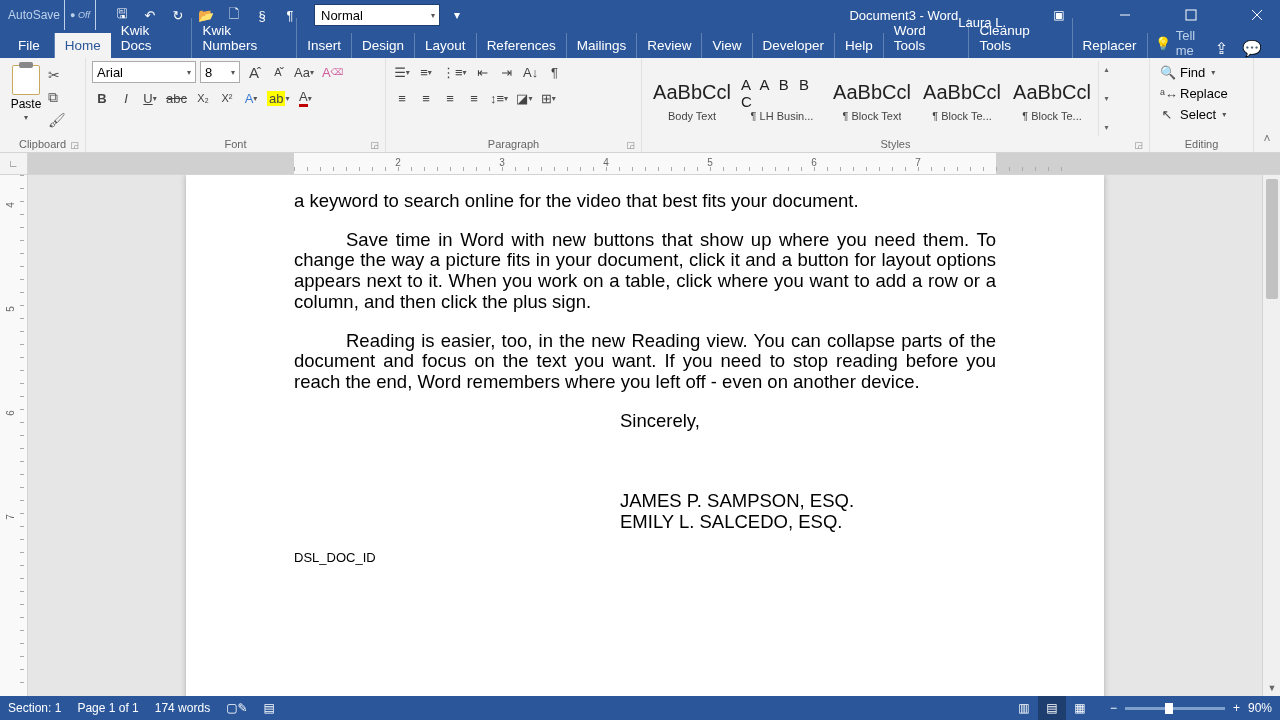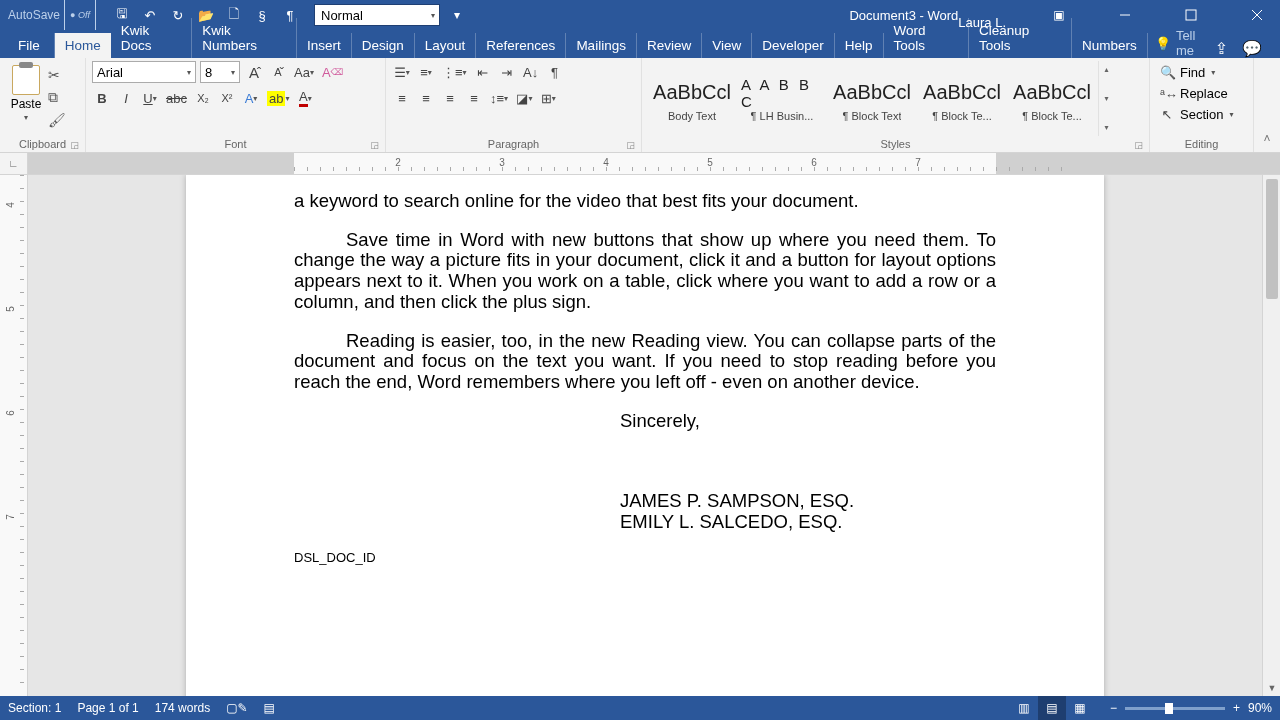--- a/index.html
+++ b/index.html
@@ -172,21 +172,21 @@
     <div class="tab">Design</div>
     <div class="tab">Layout</div>
     <div class="tab">References</div>
     <div class="tab">Mailings</div>
     <div class="tab">Review</div>
     <div class="tab">View</div>
     <div class="tab">Developer</div>
     <div class="tab">Help</div>
     <div class="tab">Word Tools</div>
     <div class="tab">Cleanup Tools</div>
-    <div class="tab">Numbers</div>
+    <div class="tab">Replacer</div>
   <div class="tellme">
     <span>💡</span>
     <span>Tell me</span>
   </div>
   <div class="tabs-right">
     <span class="ic">⇪</span>
     <span class="ic">💬</span>
   </div>
 </div>
 
@@ -320,21 +320,21 @@
             <span class="ic">🔍</span>
             <span>Find</span> 
             <span class="tri">▾</span>
           </div>
       <div class="edit-item">
             <span class="ic">ᵃ↔</span>
             <span>Replace</span>
           </div>
       <div class="edit-item">
             <span class="ic">↖</span>
-            <span>Section</span> 
+            <span>Select</span> 
             <span class="tri">▾</span>
           </div>
     </div>
     <div class="group-label">Editing</div>
   </div>
 </div>
 <div class="collapse">˄</div>
 </div>
 
 <div class="ruler-area">

